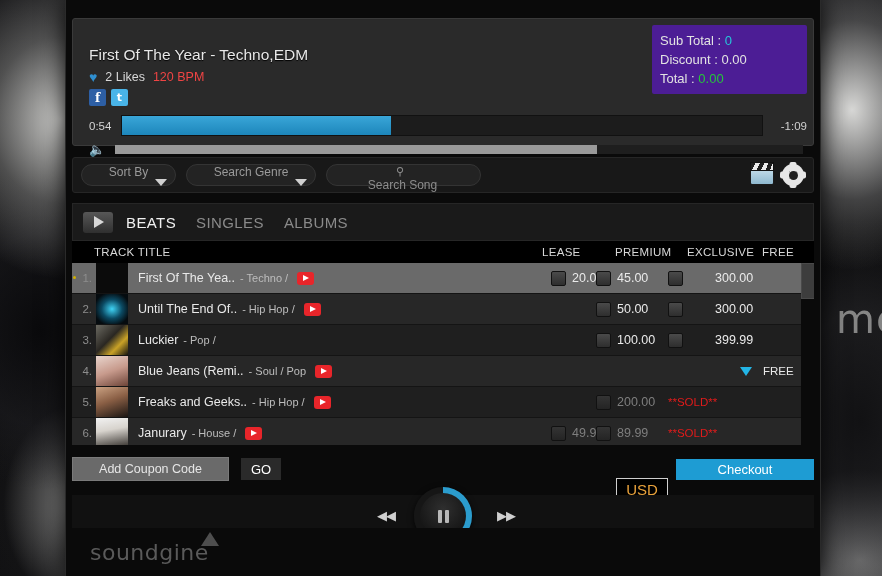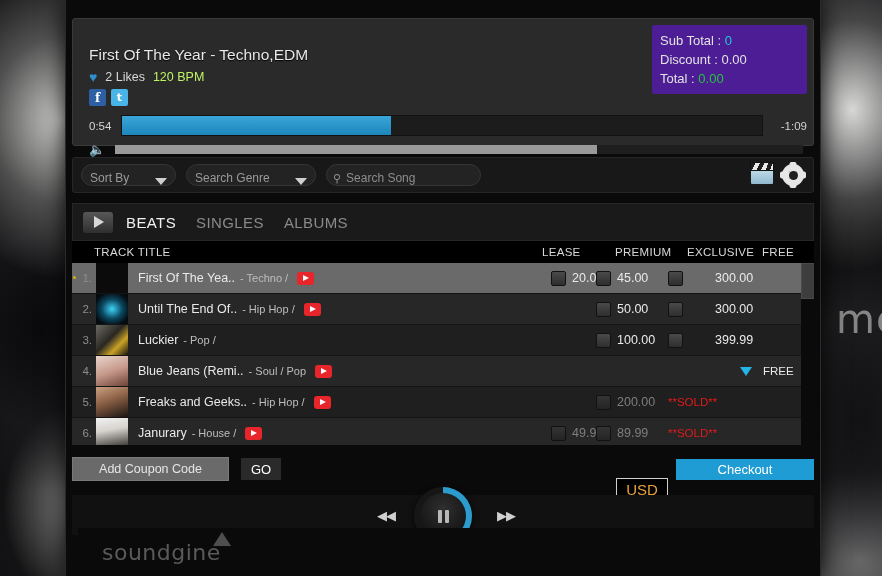--- a/index.html
+++ b/index.html
@@ -94,21 +94,21 @@
     font-family:"DejaVu Sans", sans-serif; letter-spacing:-2px;
   }
   .np-info { flex: 1 1 auto; padding-left: 10px; min-width:0;margin-top:17px; }
   .np-title {
     color: #e8e8e8; font-size: 15.5px; margin-top: 4px;
     text-shadow: 0 1px 1px #000;
   }
   .np-meta { margin-top: 6px; display:flex; align-items:center; gap:8px; }
   .heart { color:#2f8fd0; font-size:14px; line-height:1; }
   .likes { color:#d8d8d8; font-size:12.5px; }
-  .bpm { color:#bef264; font-size:12.5px; }
+  .bpm { color:#ef4444; font-size:12.5px; }
   .np-social { margin-top:5px; display:flex; gap:5px; }
   .soc {
     width:17px;height:17px;border-radius:2px;
     display:flex;align-items:center;justify-content:center;
     font-size:12px;font-weight:bold;color:#fff;
     font-family:"DejaVu Serif", serif;
   }
   .soc.fb { background:#2d5fa5; }
   .soc.tw { background:#49b4e8; font-size:11px; font-family:"DejaVu Sans", sans-serif;}
 
@@ -142,22 +142,22 @@
   
   .toolbar {
     margin: 11px 6px 0 6px;
     height: 36px; background:#181818;
     border:1px solid #262626; border-radius:3px;
     display:flex; align-items:center; padding:0 8px;
     box-sizing:border-box; position:relative;
   }
   .pill {
     height:22px; border-radius:11px; background:#232323;
-    border:1px solid #343434; display:flex; align-items:flex-end;
-    padding:0 8px; margin-right:10px; box-sizing:border-box;
+    border:1px solid #343434; display:flex; align-items:center;
+    padding:0 8px; margin-right:10px; box-sizing:border-box;flex-direction:column;
   }
   .pill .lbl { color:#9a9a9a; font-size:12px; }
   .caret {
     width:0;height:0;margin-left:auto;
     border-left:6px solid transparent;border-right:6px solid transparent;
     border-top:7px solid #cfcfcf;
   }
   .pill.sort { width:95px; }
   .pill.genre { width:130px; }
   .pill.search { width:155px; padding-left:6px; }
@@ -317,21 +317,21 @@
   }
   .bigcircle:before {
     content:""; position:absolute; width:46px;height:46px;border-radius:50%;
     background:radial-gradient(circle at 50% 35%, #2f2f2f 0%, #141414 75%);
   }
   .pausebars { position:relative; display:flex; gap:3px; z-index:2; }
   .pausebars span { width:4px;height:13px;background:#b8b8b8;border-radius:1px; }
 
   
   .footer {
-    position:absolute; left:12px; right:0; bottom:0; height:48px;
+    position:absolute; left:0; right:0; bottom:0; height:48px;
     background:#0a0a0a; display:flex; align-items:center; padding-left:24px;
   }
   .brand {
     font-size:22px; color:#5a5a5a; letter-spacing:0.5px;
     font-family:"DejaVu Sans", sans-serif; position:relative;
   }
   .brand-mark {
     position:absolute; right:-10px; top:-8px; width:0;height:0;
     border-left:9px solid transparent;border-right:9px solid transparent;
     border-bottom:14px solid #4e4e4e;

